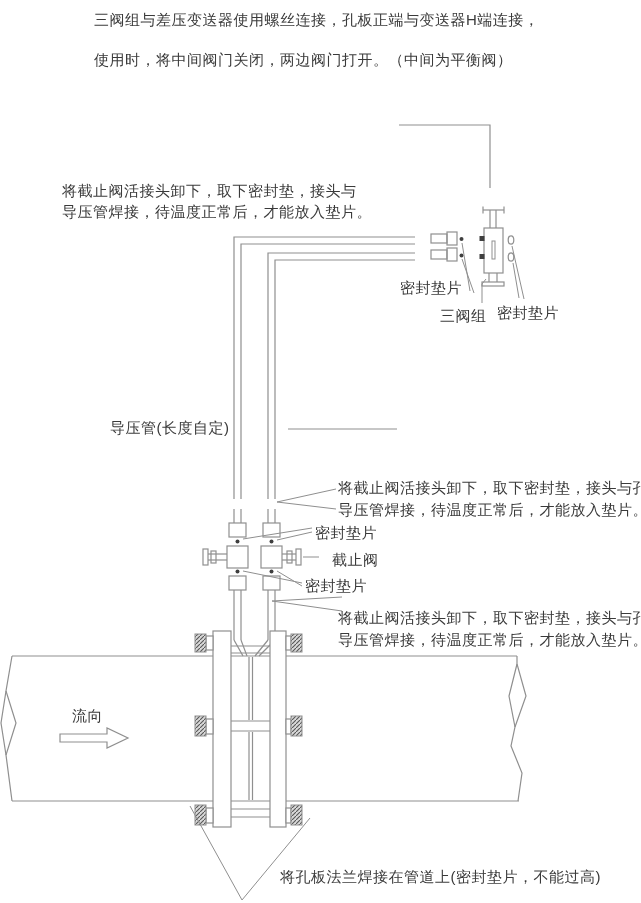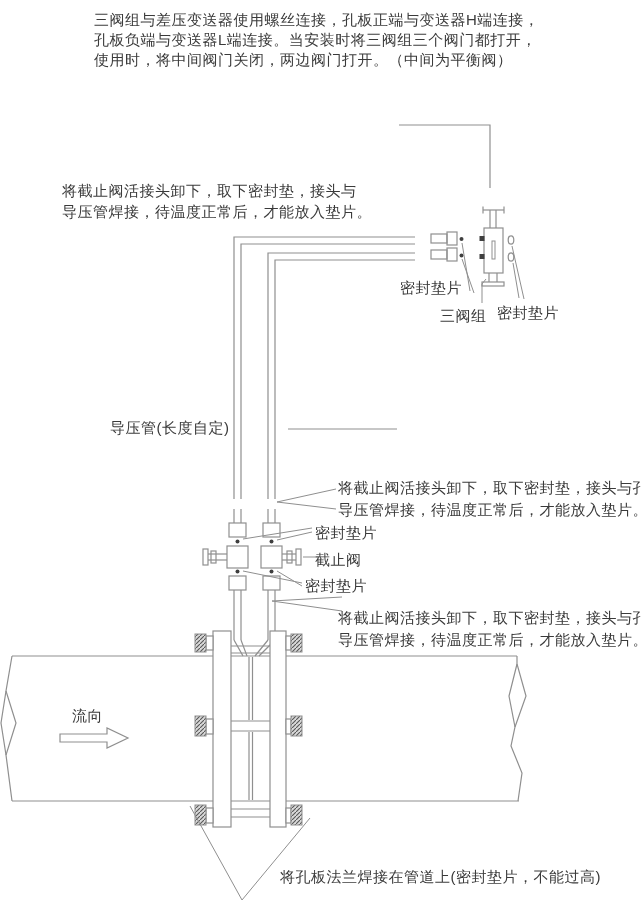--- a/index.html
+++ b/index.html
@@ -161,37 +161,36 @@
       <path class="lnthin" d="M342,597 L272,601 L342,611"></path>
     </g>
 
     <g>
       <path class="lnthin" d="M190,806 L242,900"></path>
       <path class="lnthin" d="M310,818 L242,900"></path>
     </g>
   </svg>
 
   <div class="t" style="left:94px;top:9px">三阀组与差压变送器使用螺丝连接，孔板正端与变送器H端连接，</div>
-  <div class="t" style="left:94px;top:29px">孔板负端与变送器L端连接。当安装时将三阀组三个阀门都打开，</div>
   <div class="t" style="left:94px;top:49px">使用时，将中间阀门关闭，两边阀门打开。（中间为平衡阀）</div>
 
   <div class="t" style="left:62px;top:180px">将截止阀活接头卸下，取下密封垫，接头与</div>
   <div class="t" style="left:62px;top:201px">导压管焊接，待温度正常后，才能放入垫片。</div>
 
   <div class="t" style="left:400px;top:277px">密封垫片</div>
   <div class="t" style="left:440px;top:305px">三阀组</div>
   <div class="t" style="left:497px;top:302px">密封垫片</div>
 
   <div class="t" style="left:110px;top:417px">导压管(长度自定)</div>
 
   <div class="t" style="left:338px;top:477px">将截止阀活接头卸下，取下密封垫，接头与孔板</div>
   <div class="t" style="left:338px;top:499px">导压管焊接，待温度正常后，才能放入垫片。</div>
 
   <div class="t" style="left:315px;top:522px">密封垫片</div>
-  <div class="t" style="left:315px;top:549px">截止阀</div>
+  <div class="t" style="left:332px;top:549px">截止阀</div>
   <div class="t" style="left:305px;top:575px">密封垫片</div>
 
   <div class="t" style="left:338px;top:607px">将截止阀活接头卸下，取下密封垫，接头与孔板</div>
   <div class="t" style="left:338px;top:629px">导压管焊接，待温度正常后，才能放入垫片。</div>
 
   <div class="t" style="left:72px;top:705px;font-weight:400">流向</div>
 
   <div class="t" style="left:280px;top:866px">将孔板法兰焊接在管道上(密封垫片，不能过高)</div>
 
 </div>

